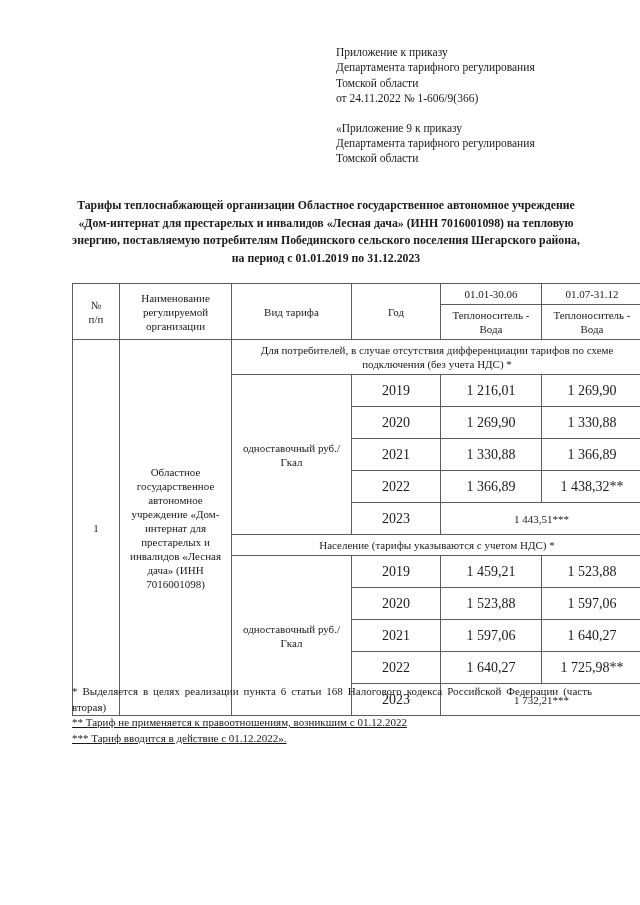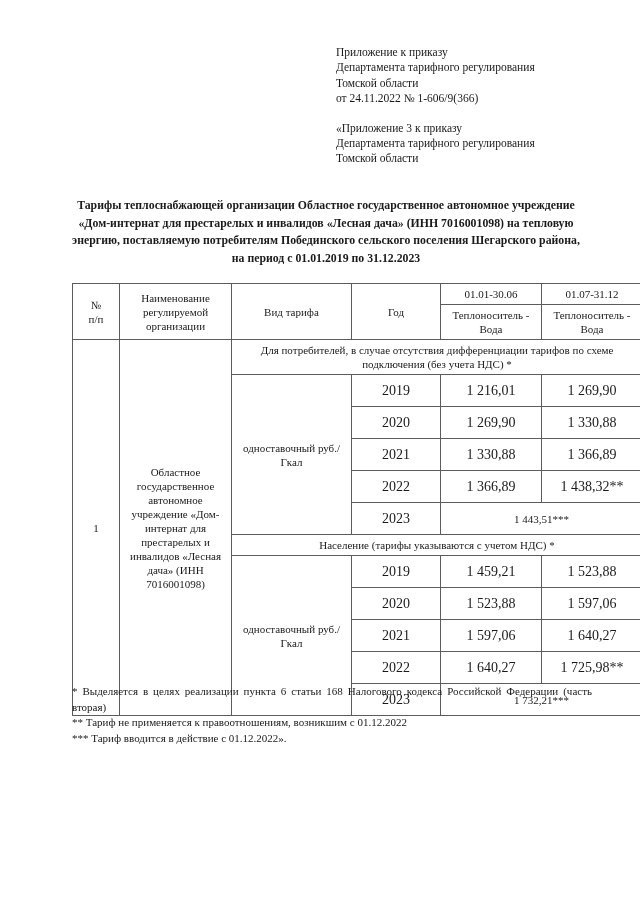--- a/index.html
+++ b/index.html
@@ -119,36 +119,37 @@
     width: 520px;
     font-size: 11px;
     line-height: 15.6px;
   }
   .fn-justify {
     text-align: justify;
     text-justify: inter-word;
   }
   .fn-line {
     text-align: left;
+    text-decoration: underline;
   }
 </style>
 </head>
 <body>
 
 <div class="page">
 
   <div class="header-zone">
     <div class="header-block">
       <div>Приложение к приказу</div>
       <div>Департамента тарифного регулирования</div>
       <div>Томской области</div>
       <div>от 24.11.2022 № 1-606/9(366)</div>
     </div>
     <div class="header-block">
-      <div>«Приложение 3 к приказу</div>
+      <div>«Приложение 9 к приказу</div>
       <div>Департамента тарифного регулирования</div>
       <div>Томской области</div>
     </div>
   </div>
 
   <div class="doc-title">Тарифы теплоснабжающей организации Областное государственное автономное учреждение «Дом-интернат для престарелых и инвалидов «Лесная дача» (ИНН 7016001098) на тепловую энергию, поставляемую потребителям Побединского сельского поселения Шегарского района, на период с 01.01.2019 по 31.12.2023</div>
 
   <div class="tariff-table-wrap">
     <table class="tariff">
       <thead>

